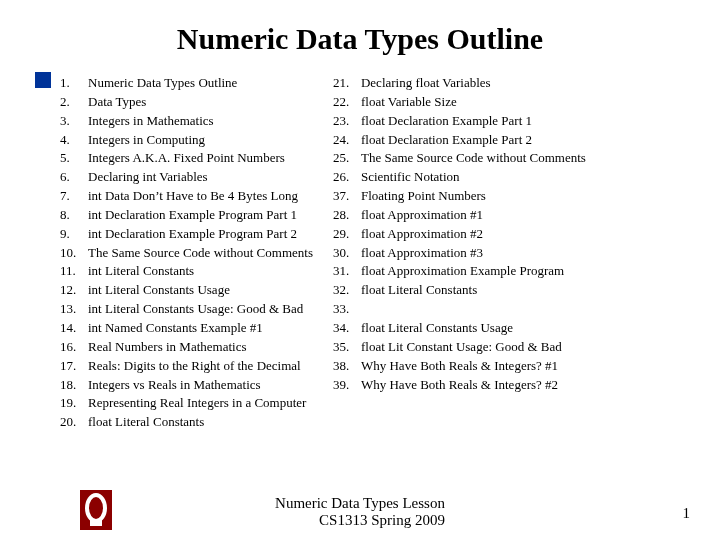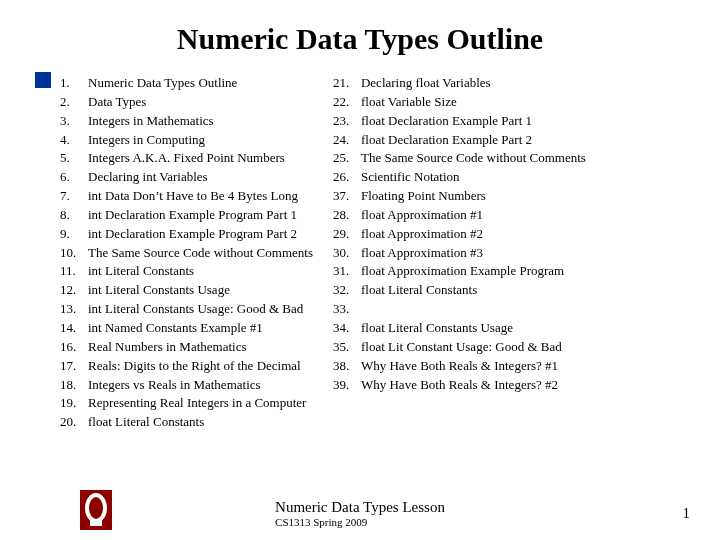--- a/index.html
+++ b/index.html
@@ -59,26 +59,26 @@
   .footer {
     position: absolute;
     bottom: 12px;
     left: 0;
     width: 720px;
     display: flex;
     align-items: center;
     justify-content: center;
   }
   .footer .lesson {
-    text-align: left;
+    text-align: right;
     font-size: 15px;
     line-height: 1.1;
   }
   .footer .lesson .sub {
-    font-size: 11px;
+    font-size: 15px;
   }
   .footer .pagenum {
     position: absolute;
     right: 30px;
     bottom: 6px;
     font-size: 15px;
   }
   .logo {
     position: absolute;
     left: 80px;

